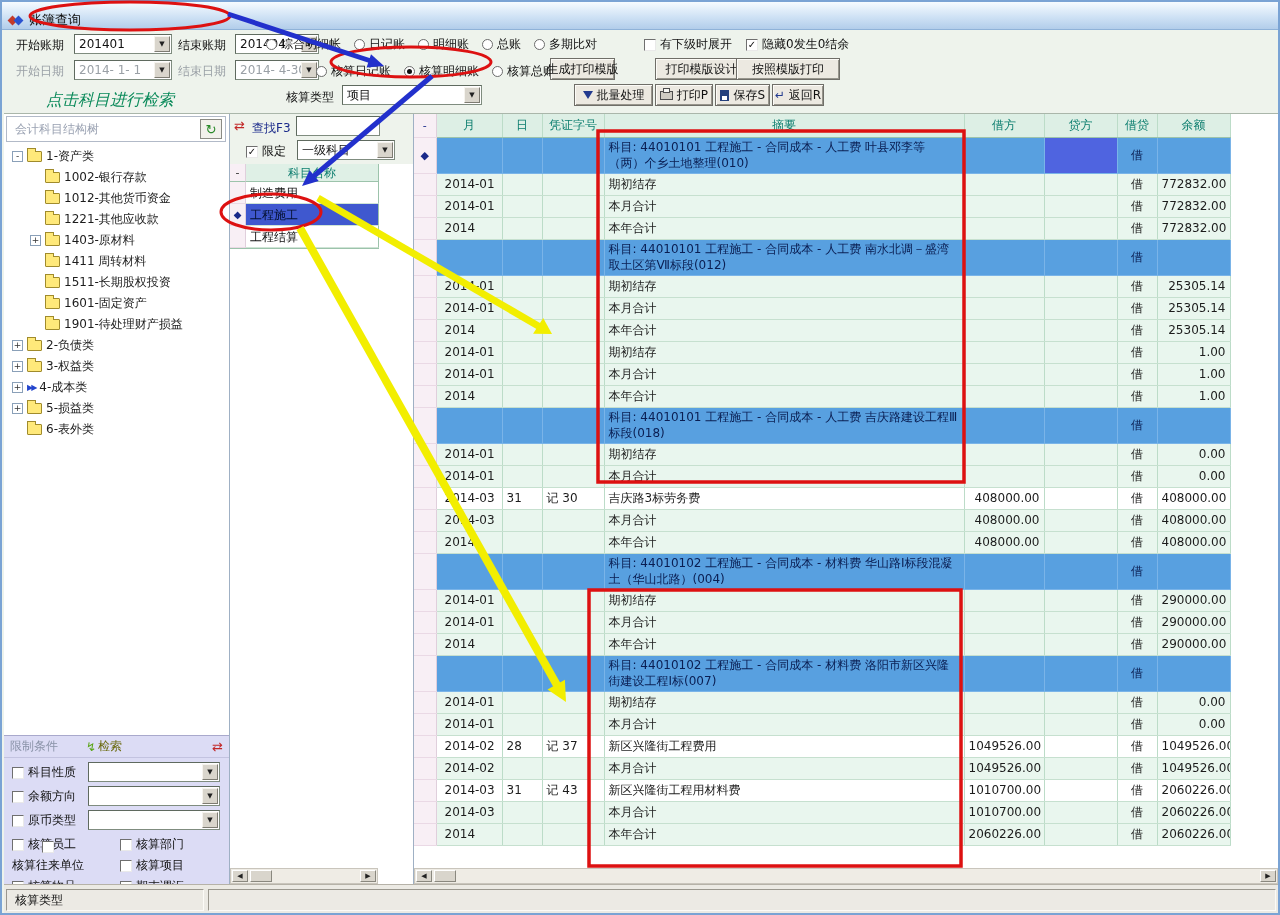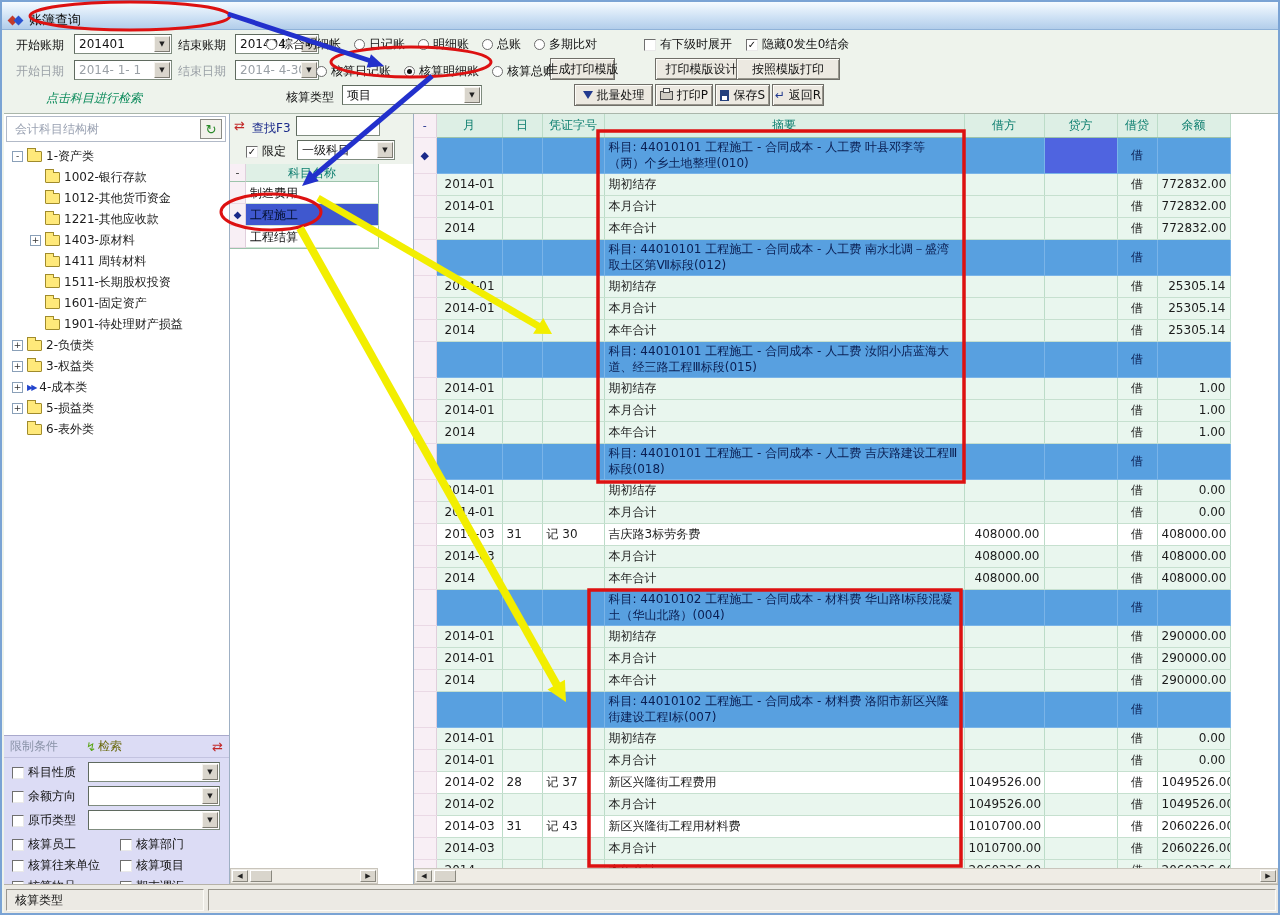--- a/index.html
+++ b/index.html
@@ -23,21 +23,21 @@
   .combo.dis .cval{color:#9aa0a6;}
   .combo .cbtn{width:16px;height:16px;margin-right:1px;background:#d9d5cc;border:1px solid;border-color:#f6f4ef #7d7b72 #7d7b72 #f6f4ef;
     display:flex;align-items:center;justify-content:center;font-size:7px;color:#222;flex:none;}
   .rrow{position:absolute;display:flex;gap:13px;align-items:center;height:16px;}
   .ritem{display:flex;align-items:center;gap:4px;font-size:12px;color:#111;white-space:nowrap;}
   .rd{width:11px;height:11px;border-radius:50%;background:#fff;border:1px solid #6c6c6c;display:inline-block;position:relative;flex:none;}
   .rd.on::after{content:"";position:absolute;inset:2px;background:#111;border-radius:50%;}
   .cbitem{display:flex;align-items:center;gap:4px;font-size:12px;color:#111;white-space:nowrap;}
   .cb{width:12px;height:12px;background:#fff;border:1px solid;border-color:#6f6f6f #e9e9e9 #e9e9e9 #6f6f6f;display:inline-flex;align-items:center;justify-content:center;flex:none;}
   .cb.on::after{content:"✓";font-size:10px;font-weight:bold;color:#111;line-height:10px;}
-  .hint{position:absolute;font-size:12px;font-style:italic;color:#0a8a5a;}
+  .hint{position:absolute;font-size:16px;font-style:italic;color:#0a8a5a;}
   .btn{position:absolute;background:#ece9e1;border:1px solid #6f6e68;box-shadow:inset 1px 1px 0 #fcfbf7,inset -1px -1px 0 #97958c;
     font-size:12px;color:#111;display:flex;align-items:center;justify-content:center;gap:4px;padding:0 4px;white-space:nowrap;}
   .ic-batch{width:0;height:0;border-left:5px solid transparent;border-right:5px solid transparent;border-top:8px solid #223a8f;display:inline-block;}
   .ic-print{width:14px;height:9px;background:#cfcbc2;border:1px solid #4d4d4d;position:relative;display:inline-block;}
   .ic-print::before{content:"";position:absolute;left:2px;top:-4px;right:2px;height:3px;background:#f6f6f2;border:1px solid #4d4d4d;}
   .ic-save{width:12px;height:11px;background:#24407c;position:relative;display:inline-block;}
   .ic-save::after{content:"";position:absolute;left:2px;bottom:1px;right:2px;height:4px;background:#fff;}
   .ic-return{font-size:12px;color:#223a8f;line-height:12px;}
   
   .left-panel{position:absolute;left:2px;top:112px;width:226px;height:770px;background:#fff;border-right:1px solid #9fb0c4;}
@@ -327,21 +327,21 @@
         </div>
       <div id="filterCb">
           <span class="fp-row" style="left: 8px; top: 100px; justify-content: flex-end;">
             <i class="cb"></i>
             <span>核算员工</span>
           </span>
           <span class="fp-row" style="left: 116px; top: 100px;">
             <i class="cb"></i>
             <span>核算部门</span>
           </span>
-          <span class="fp-row" style="left: 8px; top: 121px;">
+          <span class="fp-row" style="left: 8px; top: 105px; flex-direction: column;">
             <i class="cb"></i>
             <span>核算往来单位</span>
           </span>
           <span class="fp-row" style="left: 116px; top: 121px;">
             <i class="cb"></i>
             <span>核算项目</span>
           </span>
           <span class="fp-row" style="left: 8px; top: 142px;">
             <i class="cb"></i>
             <span>核算物品</span>
@@ -505,31 +505,20 @@
               <td class="mk"></td>
               <td class="c-month">2014</td>
               <td></td>
               <td></td>
               <td class="sum">本年合计</td>
               <td class="num"></td>
               <td class="num"></td>
               <td class="dc">借</td>
               <td class="num">25305.14</td>
             </tr>
-            <tr class="trg">
-              <td class="mk"></td>
-              <td class="c-month"></td>
-              <td></td>
-              <td></td>
-              <td class="sum">科目: 44010101 工程施工 - 合同成本 - 人工费 汝阳小店蓝海大道、经三路工程Ⅲ标段(015)</td>
-              <td class="num"></td>
-              <td class="num"></td>
-              <td class="dc">借</td>
-              <td class="num"></td>
-            </tr>
             <tr class="trd">
               <td class="mk"></td>
               <td class="c-month">2014-01</td>
               <td></td>
               <td></td>
               <td class="sum">期初结存</td>
               <td class="num"></td>
               <td class="num"></td>
               <td class="dc">借</td>
               <td class="num">1.00</td>

